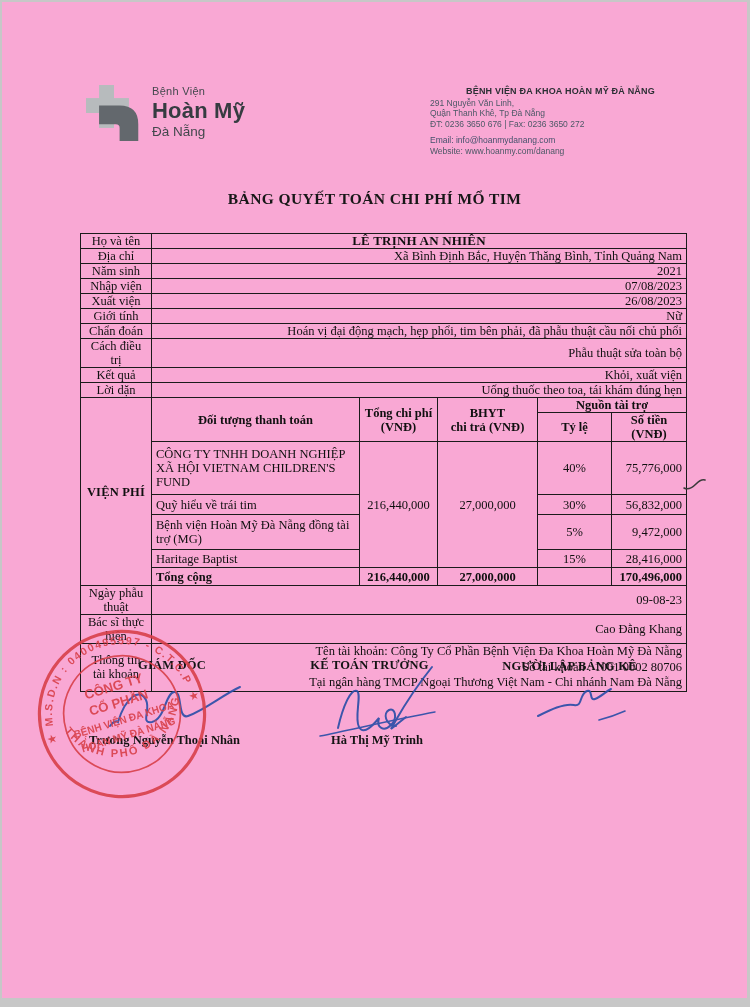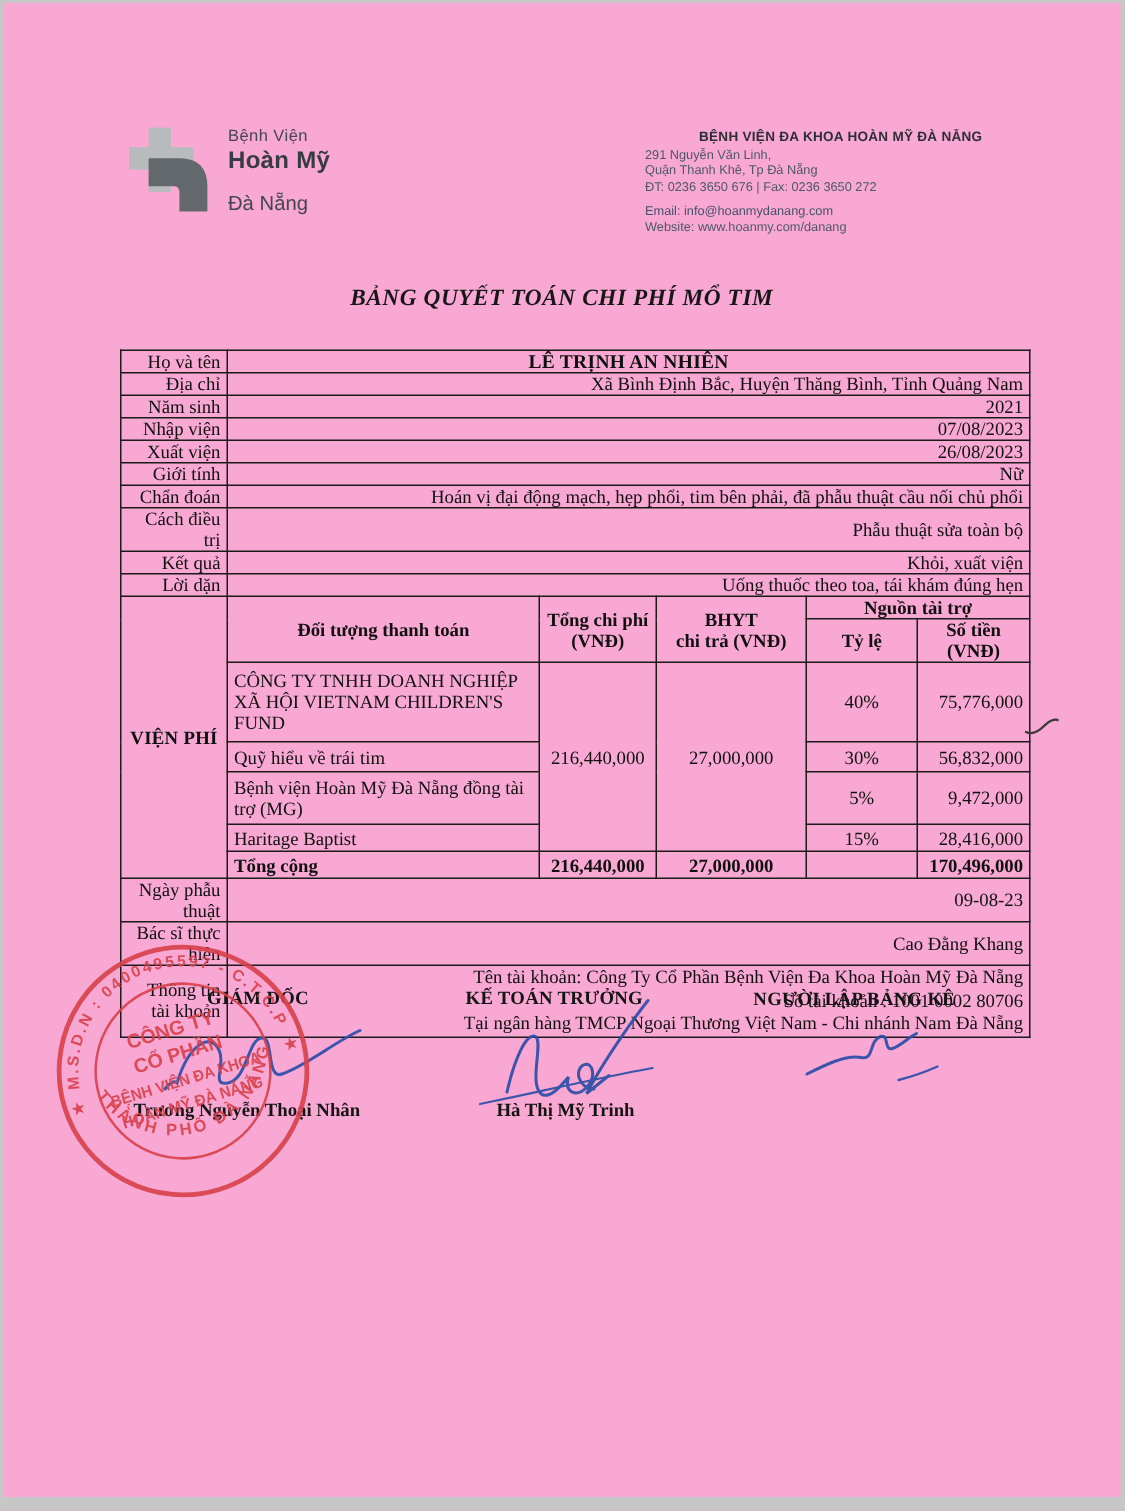--- a/index.html
+++ b/index.html
@@ -11,40 +11,40 @@
   }
   .page{
     position:absolute;left:2px;top:2px;width:745px;height:996px;
     background:#f9a8d4;overflow:hidden;
   }
   
   .logo{position:absolute;left:84px;top:82px;display:flex;align-items:flex-start;}
   .logo-icon{width:56px;height:58px;}
   .logo-text{margin-left:10px;padding-top:2px;color:#43484d;line-height:1;}
   .logo-text .l1{font-size:11px;letter-spacing:.3px;margin-bottom:3px;}
-  .logo-text .l2{font-size:16px;font-weight:bold;color:#363c41;letter-spacing:.2px;margin-bottom:13px;}
+  .logo-text .l2{font-size:22px;font-weight:bold;color:#363c41;letter-spacing:.2px;margin-bottom:3px;}
   .logo-text .l3{font-size:13.5px;}
   .hosp-info{position:absolute;left:428px;top:84px;width:275px;font-size:8.5px;line-height:10.5px;color:#4c5866;}
   .hosp-info .name{font-weight:bold;font-size:9px;color:#2b2f34;letter-spacing:.2px;margin-bottom:1px;padding-left:36px;}
   .hosp-info .contact{margin-top:6px;color:#44516b;}
   
   .doc-title{
     position:absolute;left:0;right:0;top:188px;text-align:center;
     font-family:"Liberation Serif",serif;font-weight:bold;font-size:15.5px;
-    letter-spacing:.4px;color:#171717;font-style:italic;
+    letter-spacing:.4px;color:#171717;
   }
   
   table.main{
     position:absolute;left:78px;top:231px;width:606px;
     border-collapse:collapse;table-layout:fixed;
     font-family:"Liberation Serif",serif;font-size:12.5px;color:#101010;
   }
   table.main td{border:1px solid #1b1b1b;padding:0 4px;vertical-align:middle;line-height:14px;}
   tr.tr-info td{height:14px;}
-  td.lab{text-align:right;margin-top:28px;}
+  td.lab{text-align:center;margin-top:28px;}
   td.val{text-align:right;}
   td.name{font-weight:bold;text-align:center;font-size:13px;letter-spacing:.2px;}
   tr.fh1 td{height:14px;} 
   tr.fh2 td{height:26px;}
   td.th{font-weight:bold;text-align:center;line-height:13.5px;}
   td.section-label{font-weight:bold;text-align:center;font-size:12.5px;letter-spacing:.2px;}
   tr.fd1 td{height:52px;}
   tr.fd2 td{height:19px;}
   tr.fd3 td{height:34px;}
   tr.fd4 td{height:17px;}

